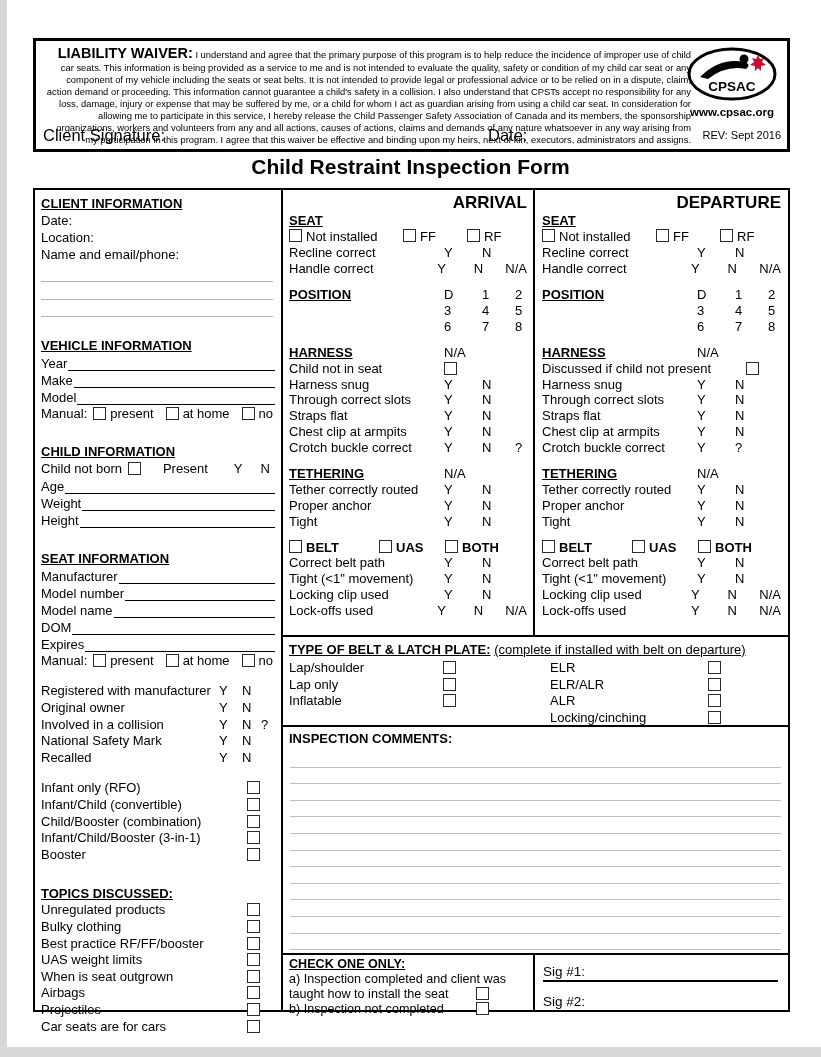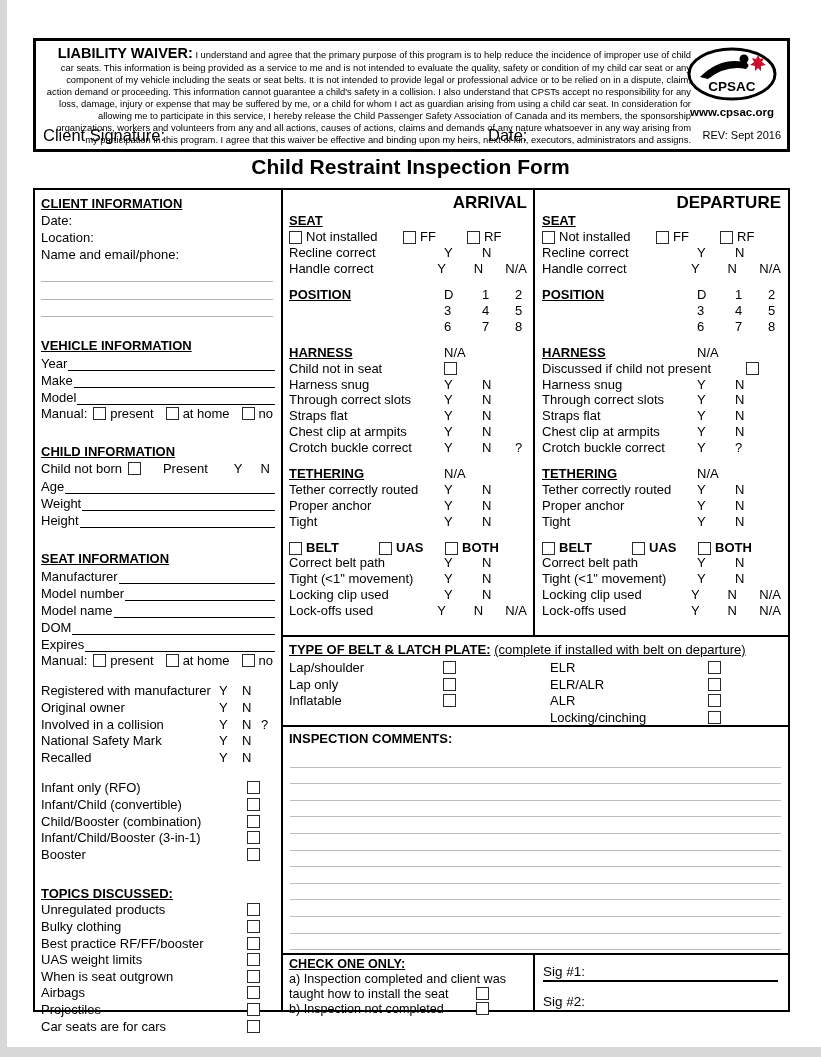--- a/index.html
+++ b/index.html
@@ -36,21 +36,21 @@
 .lblF{flex:1;white-space:nowrap}
 .cy{width:38px}.cn{width:33px}.cq{flex:1;white-space:nowrap}
 .hy{width:23px}.hn{width:19px}.hq{width:14px}
 .cb{display:inline-block;width:13px;height:13px;border:1px solid #2b2b2b;background:#fff;flex:none}
 .fr{display:flex;align-items:flex-end;height:17px}
 .fr .fl{flex:1;border-bottom:1px solid #000;height:100%;margin-left:1px}
 .gline{border-bottom:1px solid #b3b3b3;height:17.3px;margin-right:2px}
 .cgline{border-bottom:1px solid #bdbdbd;height:16.6px;margin:0 1px}
 .mt{margin-top:10px}.mtL{margin-top:22px}.mtB{margin-top:14px}
 .cbl{margin-left:4px;white-space:nowrap}
-.grp{display:flex;align-items:flex-end}
+.grp{display:flex;align-items:flex-start}
 .g1{width:114px}.g2{width:64px}
 .b1{width:90px}.b2{width:66px}
 .tcb{margin-left:auto;margin-right:15px}
 .cbR{margin-left:auto;margin-right:22px}
 .ml4{margin-left:4px}.ml6{margin-left:6px}.ml12{margin-left:12px}.ml18{margin-left:18px}.ml22{margin-left:22px}.ml26{margin-left:26px}
 .bthead span{text-decoration:underline}
 .btcol{position:absolute;top:22px}
 .btL{left:6px;width:167px}
 .btR{left:267px;width:171px}
 .btrow{display:flex;align-items:center;height:16.8px}

